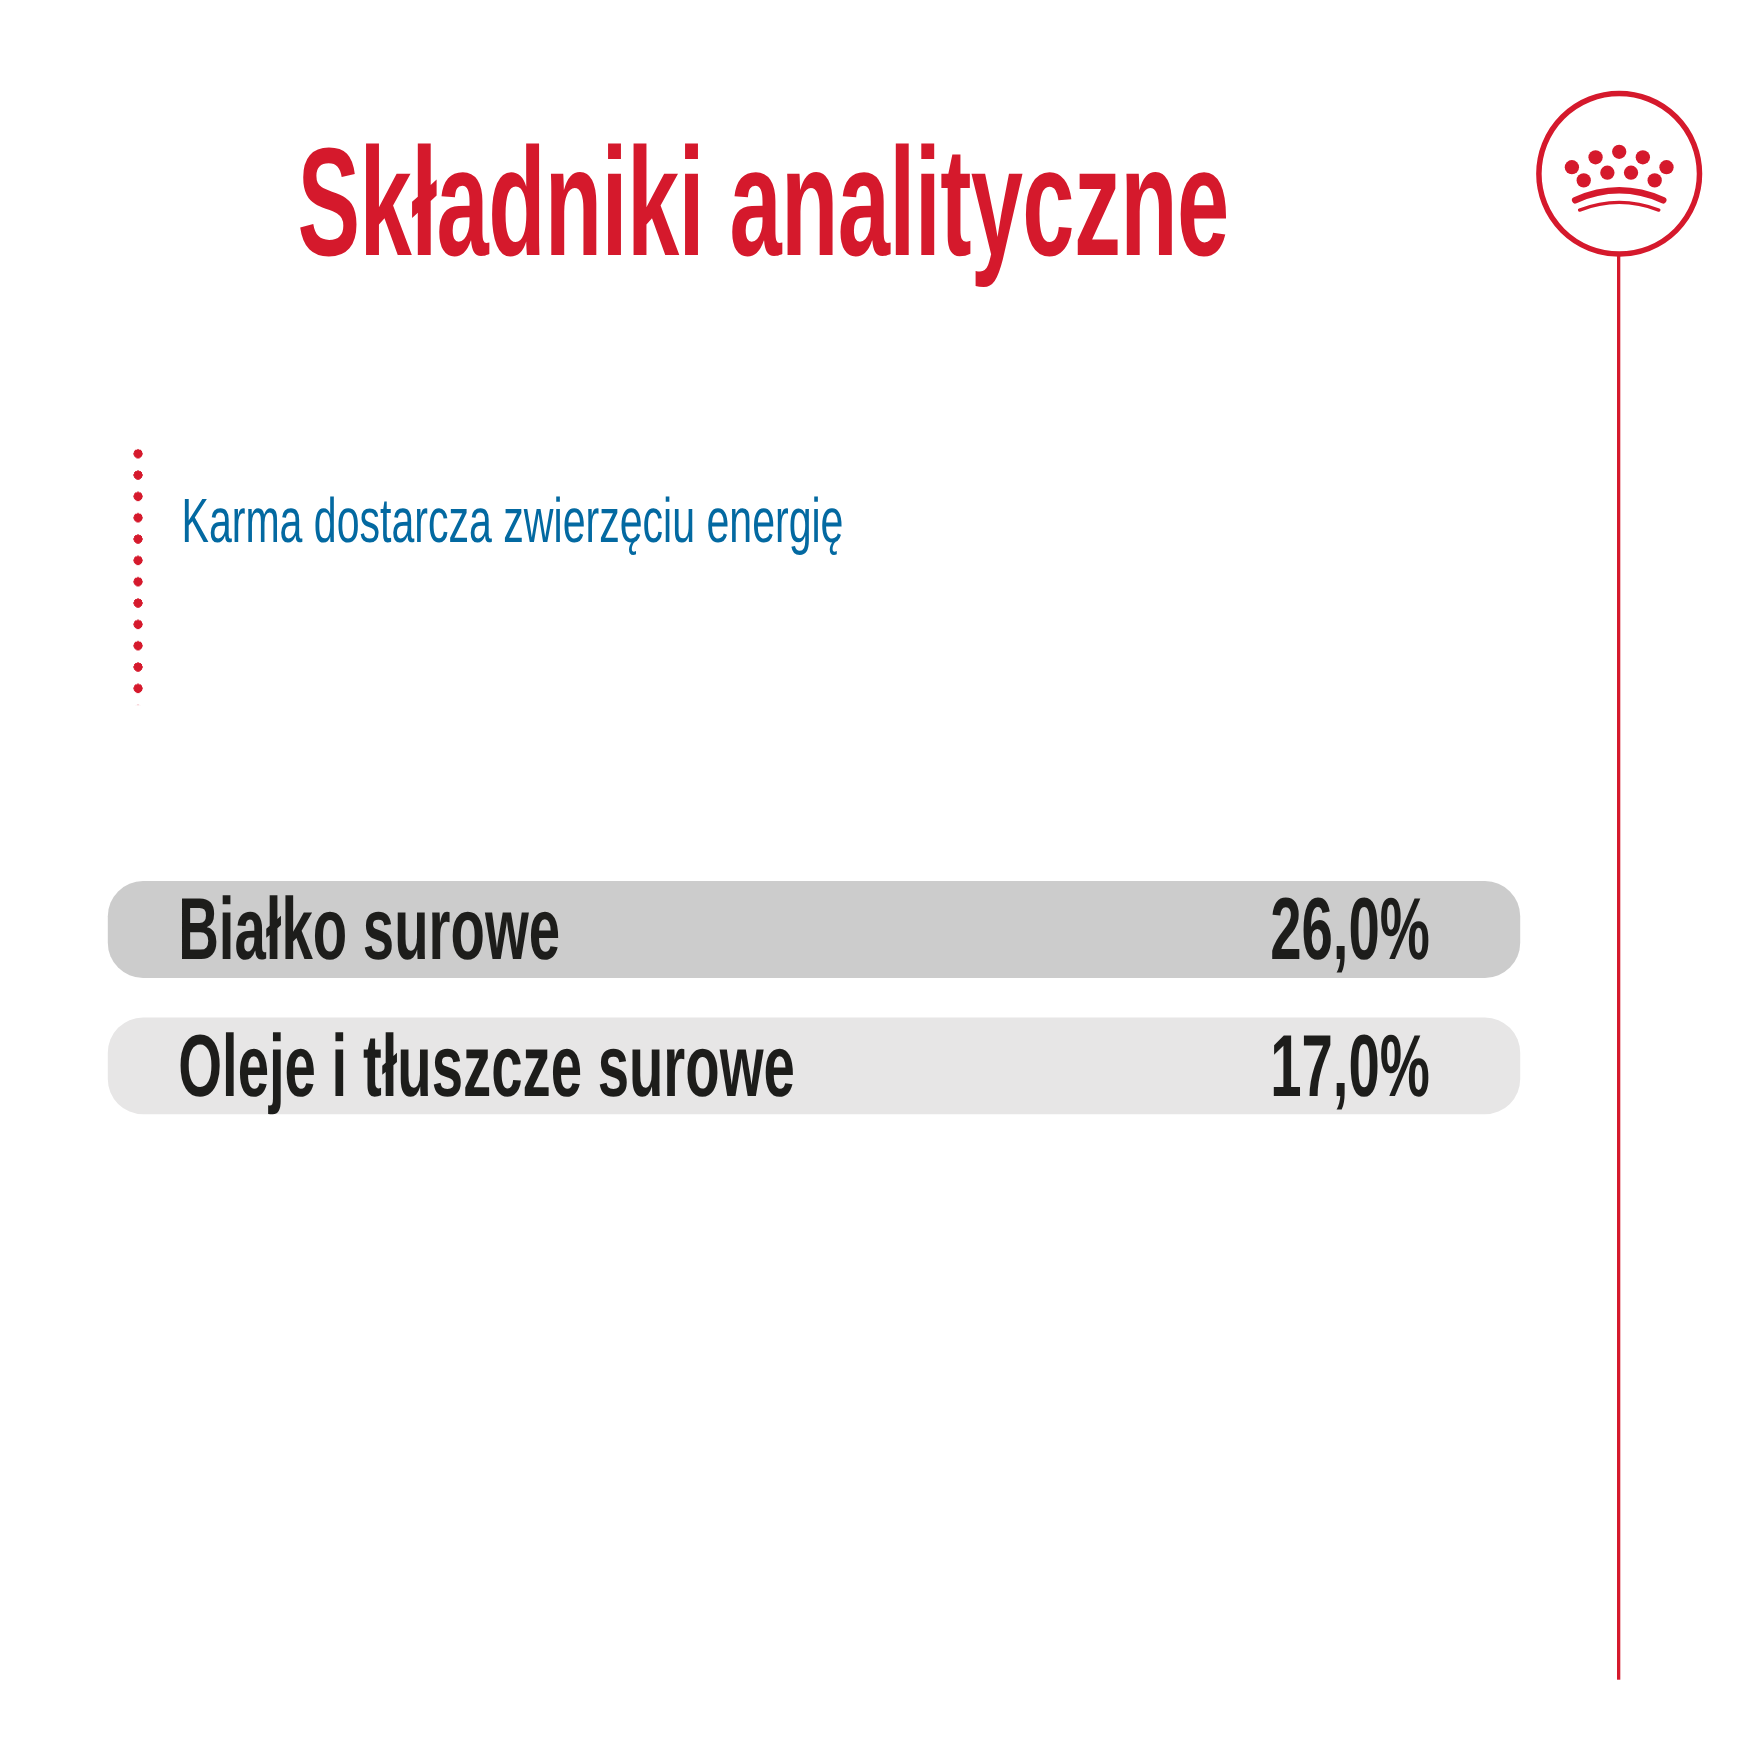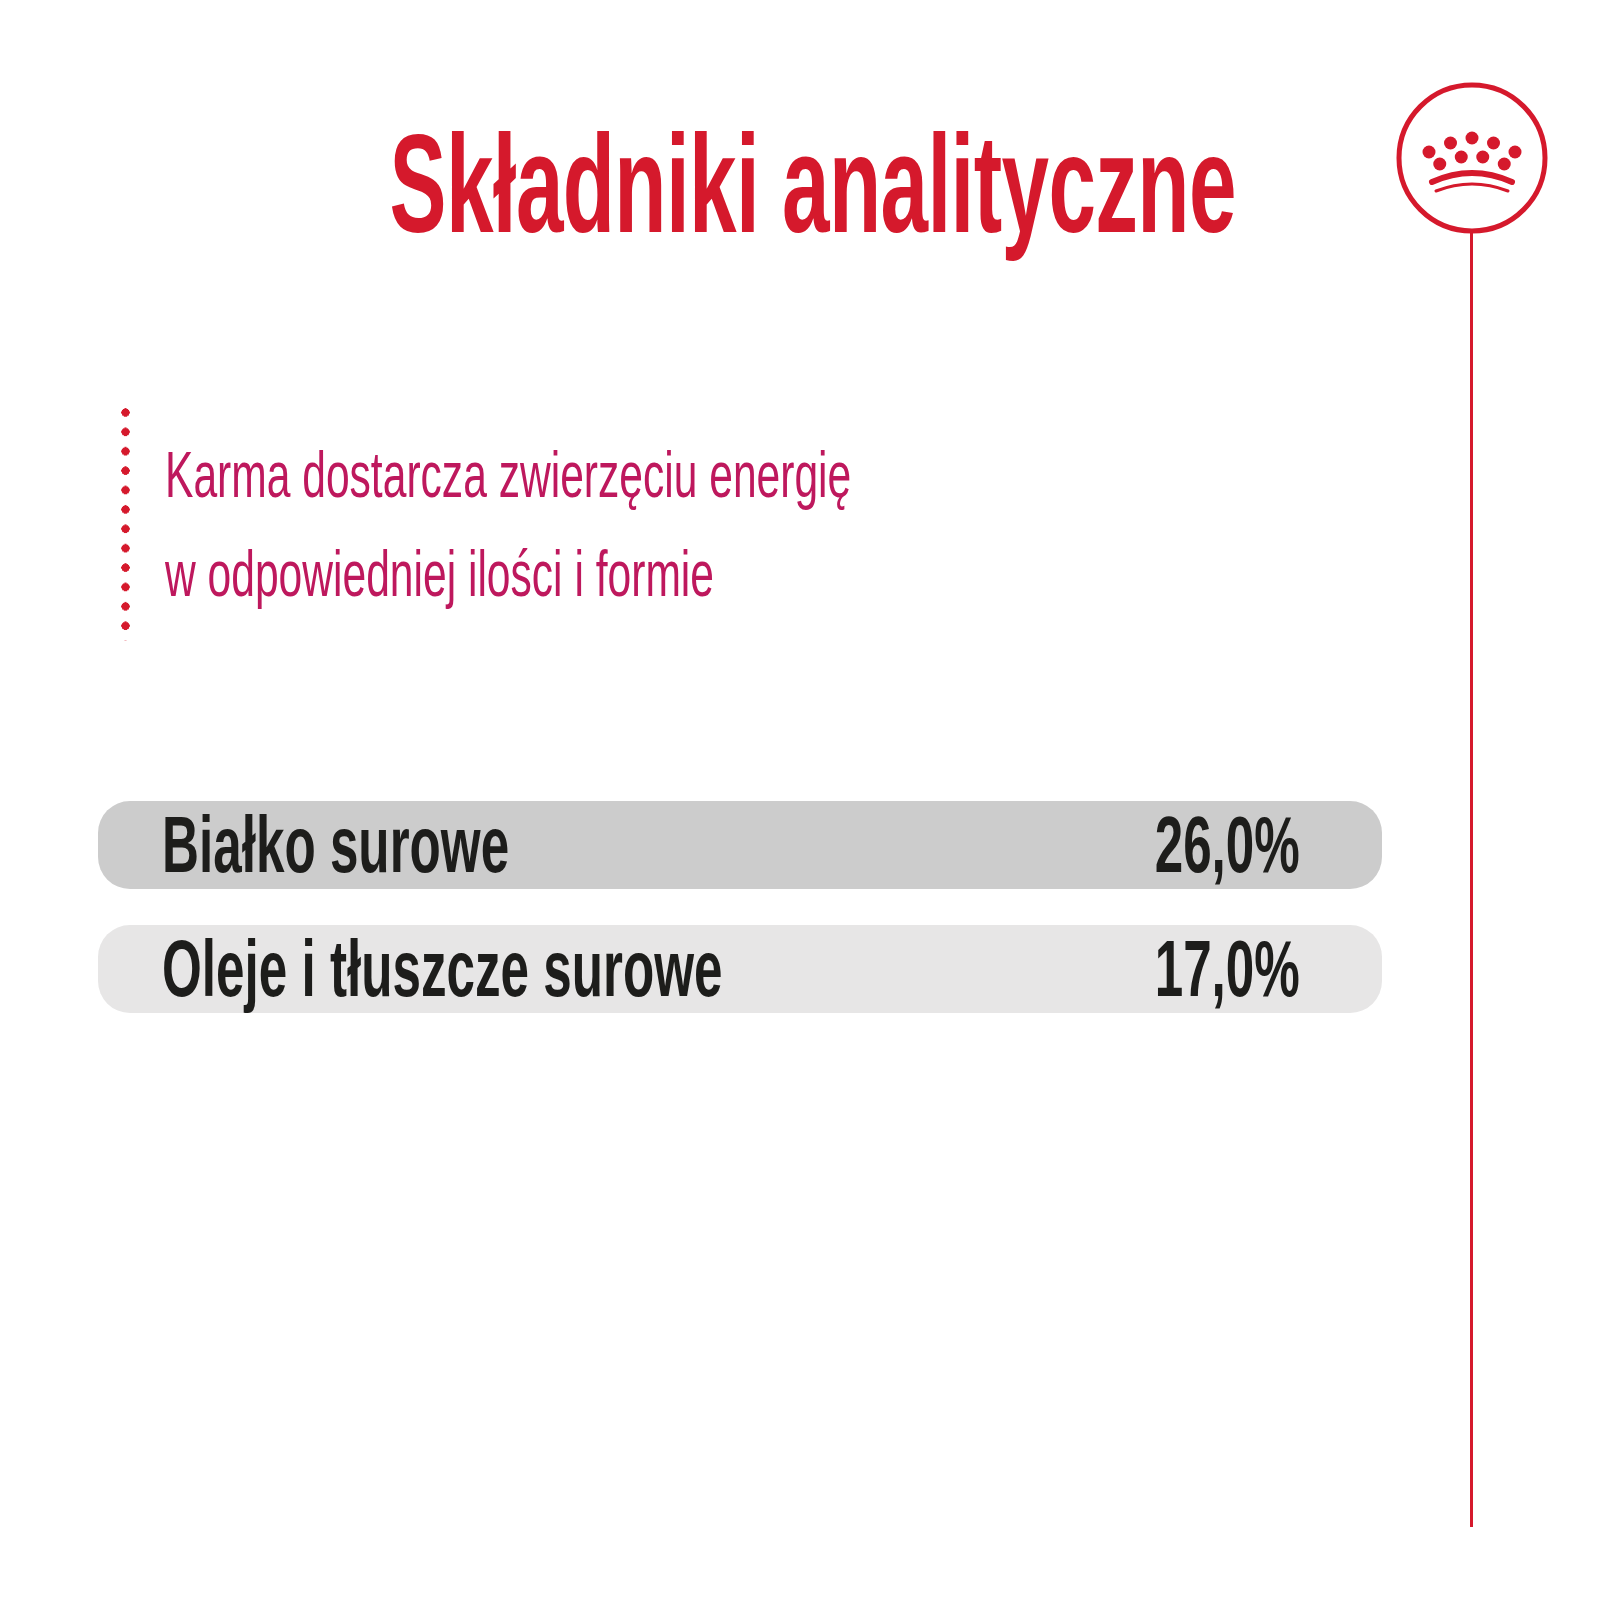--- a/index.html
+++ b/index.html
@@ -8,21 +8,21 @@
     position:relative;
     background:#ffffff;
     font-family:"Liberation Sans", sans-serif;
     overflow:hidden;
   }
   .cond { display:inline-block; white-space:nowrap; }
 
   
   .title-wrap {
     position:absolute; left:0; top:114; top:114px; width:1490px;
-    text-align:right; line-height:140px; height:140px;margin-left:16px;
+    text-align:left; line-height:140px; height:140px;
   }
   .title {
     font-size:140px; font-weight:bold; color:#d5192c;
     transform:scaleX(0.61); transform-origin:50% 50%;
     letter-spacing:-1px;
   }
 
   
   .logo { position:absolute; left:1392px; top:78px; width:160px; height:160px; }
   .redline {
@@ -34,21 +34,21 @@
   .dotline {
     position:absolute; left:121px; top:408px; width:9px; height:233px;
     background-image:radial-gradient(circle at 4.5px 4.5px, #d5192c 0 4px, rgba(0,0,0,0) 4.3px);
     background-size:9px 19.4px;
     background-repeat:repeat-y;
   }
 
   
   .desc {
     position:absolute; left:165px; top:425px;
-    font-size:65px; line-height:99px; color:#be185d; font-weight:400;
+    font-size:57px; line-height:99px; color:#0369a1; font-weight:400;
   }
   .desc .cond { transform:scaleX(0.655); transform-origin:left center; }
 
   
   .rows {
     position:absolute; left:98px; top:801px; width:1284px;
   }
   .row {
     width:100%; height:88px; margin-bottom:36px;
     border-radius:32px;
@@ -85,21 +85,20 @@
   <path d="M 40 104 Q 80 86 120 104" fill="none" stroke="#d5192c" stroke-width="6" stroke-linecap="round"></path>
   <path d="M 44 113 Q 80 99 116 113" fill="none" stroke="#d5192c" stroke-width="3" stroke-linecap="round"></path>
 </svg>
 
 <div class="redline"></div>
 
 <div class="dotline"></div>
 
 <div class="desc">
   <div><span class="cond">Karma dostarcza zwierzęciu energię</span></div>
-  <div><span class="cond">w odpowiedniej ilości i formie</span></div>
 </div>
 
 <div class="rows">
   <div class="row">
     <span class="cond label">Białko surowe</span>
     <span class="cond value">26,0%</span>
   </div>
   <div class="row">
     <span class="cond label">Oleje i tłuszcze surowe</span>
     <span class="cond value">17,0%</span>

